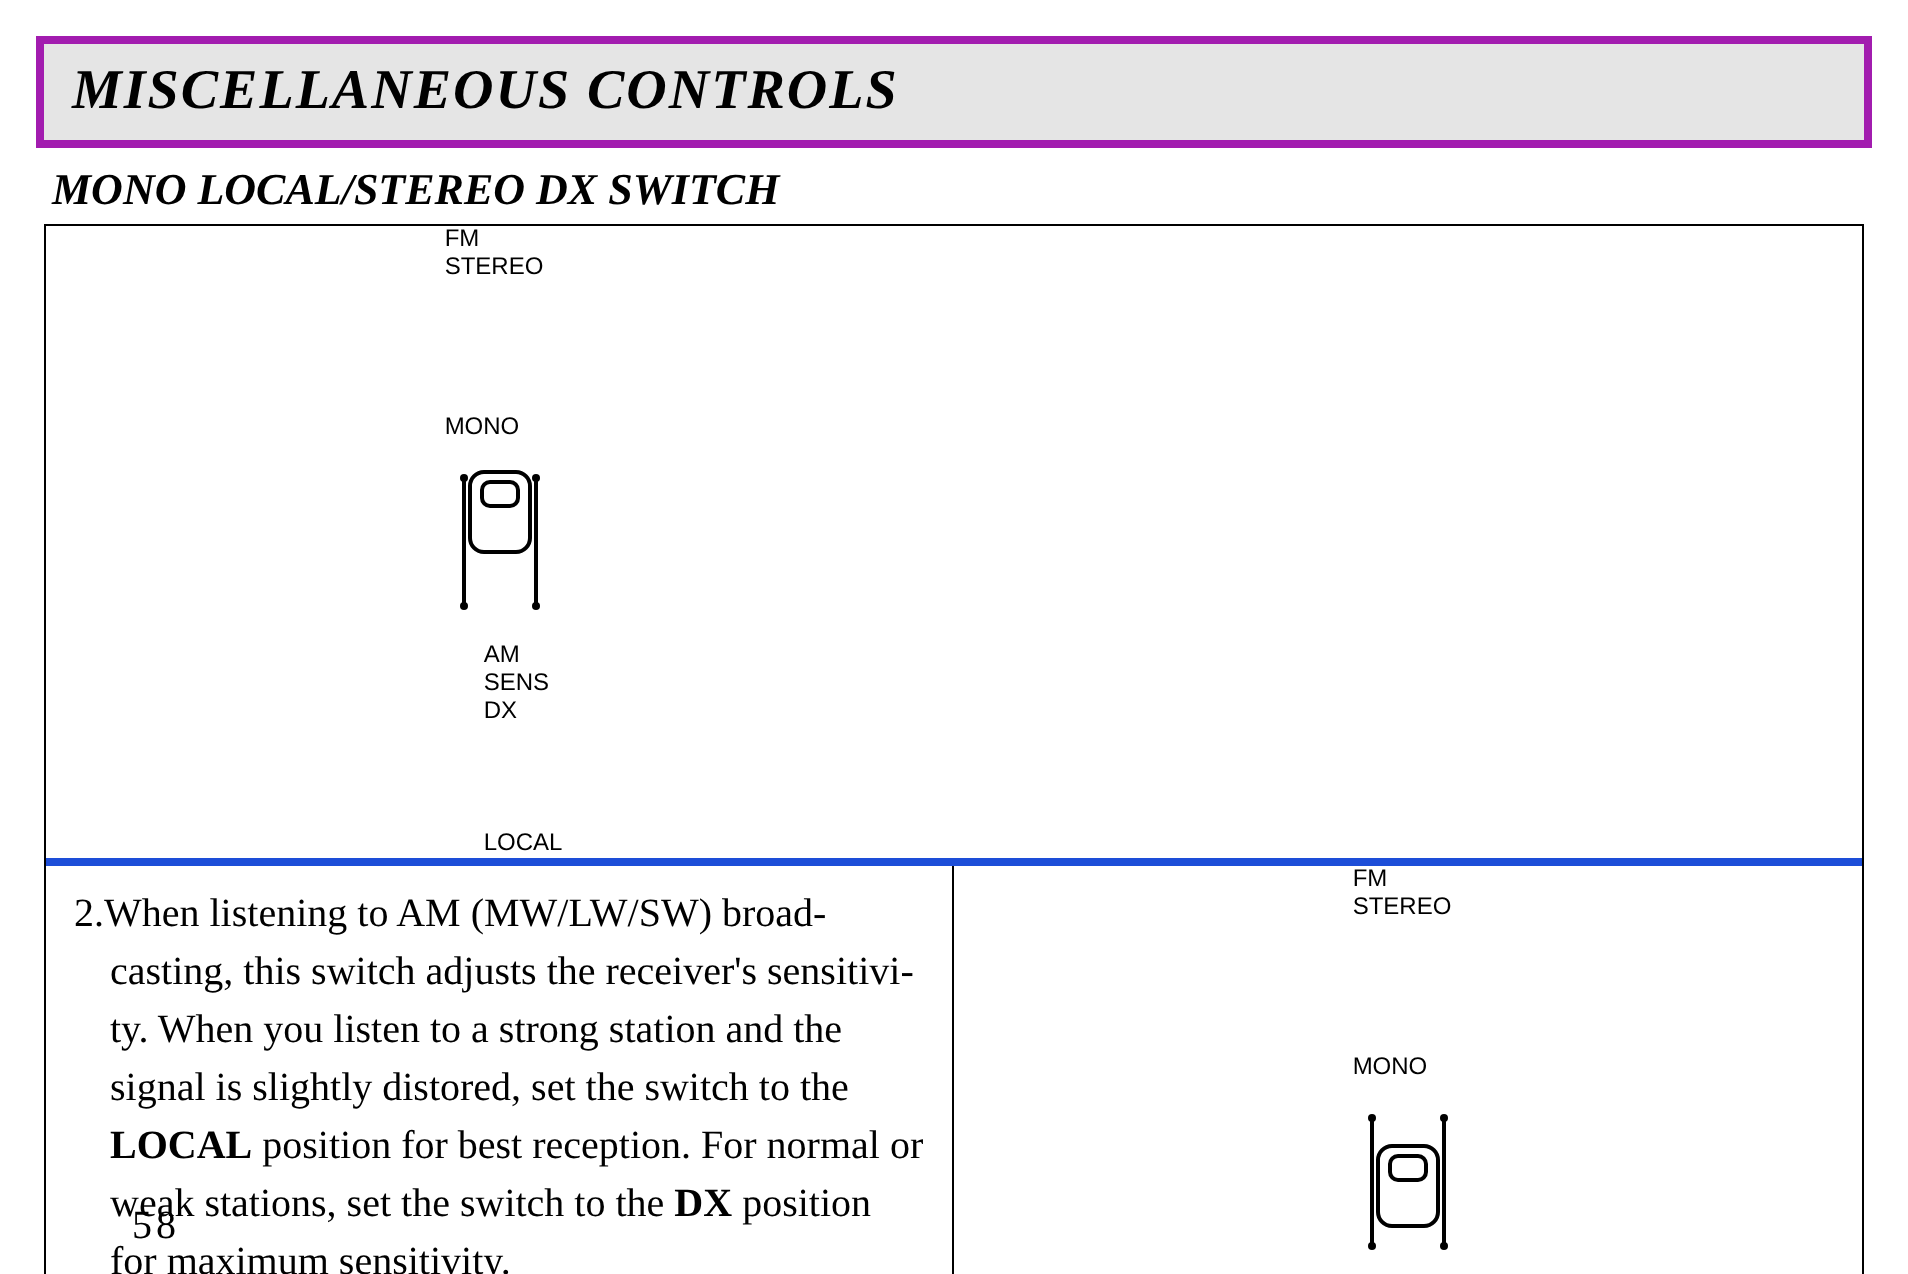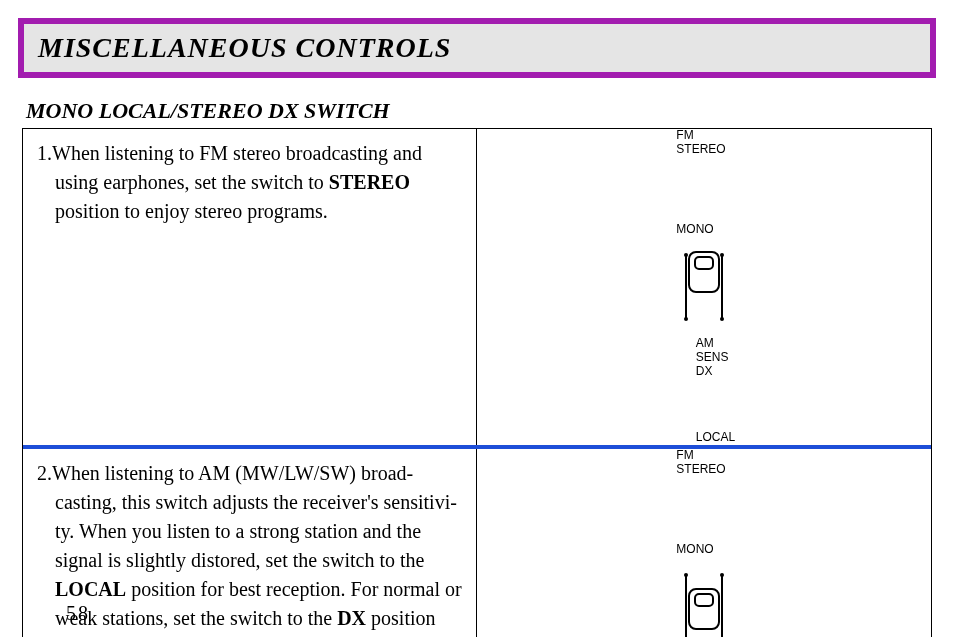--- a/index.html
+++ b/index.html
@@ -9,40 +9,40 @@
     height: 637px;
     font-family: "Times New Roman", Times, serif;
     background: #fff;
     color: #000;
     position: relative;
   }
   .page {
     padding: 18px 18px 0 18px;
   }
   .title-box {
-    border: 6px solid #a21caf;
+    border: 4px solid #a21caf;
     background: #e5e5e5;
     padding: 8px 14px;
   }
   .title-text {
     font-size: 28px;
     font-style: italic;
     font-weight: bold;
     letter-spacing: 1px;
   }
   .intro {
     font-size: 20px;
     margin: 24px 0 12px 0;
     line-height: 1.3;
   }
   .subhead {
     font-size: 22px;
     font-style: italic;
     font-weight: bold;
-    margin: 20px 0 4px 8px;
+    margin: 8px 0 4px 8px;
     letter-spacing: 0px;
   }
   .box {
     border: 1px solid #000;
     margin: 0 4px 0 4px;
   }
   .row {
     display: flex;
   }
   .row + .row {
@@ -171,27 +171,20 @@
   <div class="title-box">
     <span class="title-text">MISCELLANEOUS CONTROLS</span>
   </div>
 
 
   <div class="subhead">MONO LOCAL/STEREO DX SWITCH</div>
 
   <div class="box">
 
     <div class="row">
-      <div class="cell-text">
-        <div class="step">
-          <span class="body">
-            <span>1.</span><span>When listening to FM stereo broadcasting and using earphones, set the switch to </span><span class="bold">STEREO</span><span> position to enjoy stereo programs.</span>
-          </span>
-        </div>
-      </div>
       <div class="cell-fig">
         <div class="switch-fig">
           <div class="col-labels">
             <div class="lbl">FM
 STEREO</div>
             <div class="lbl">MONO</div>
           </div>
           <div class="slider-group">
             <div class="left-track">
               <div class="dot top"></div>

